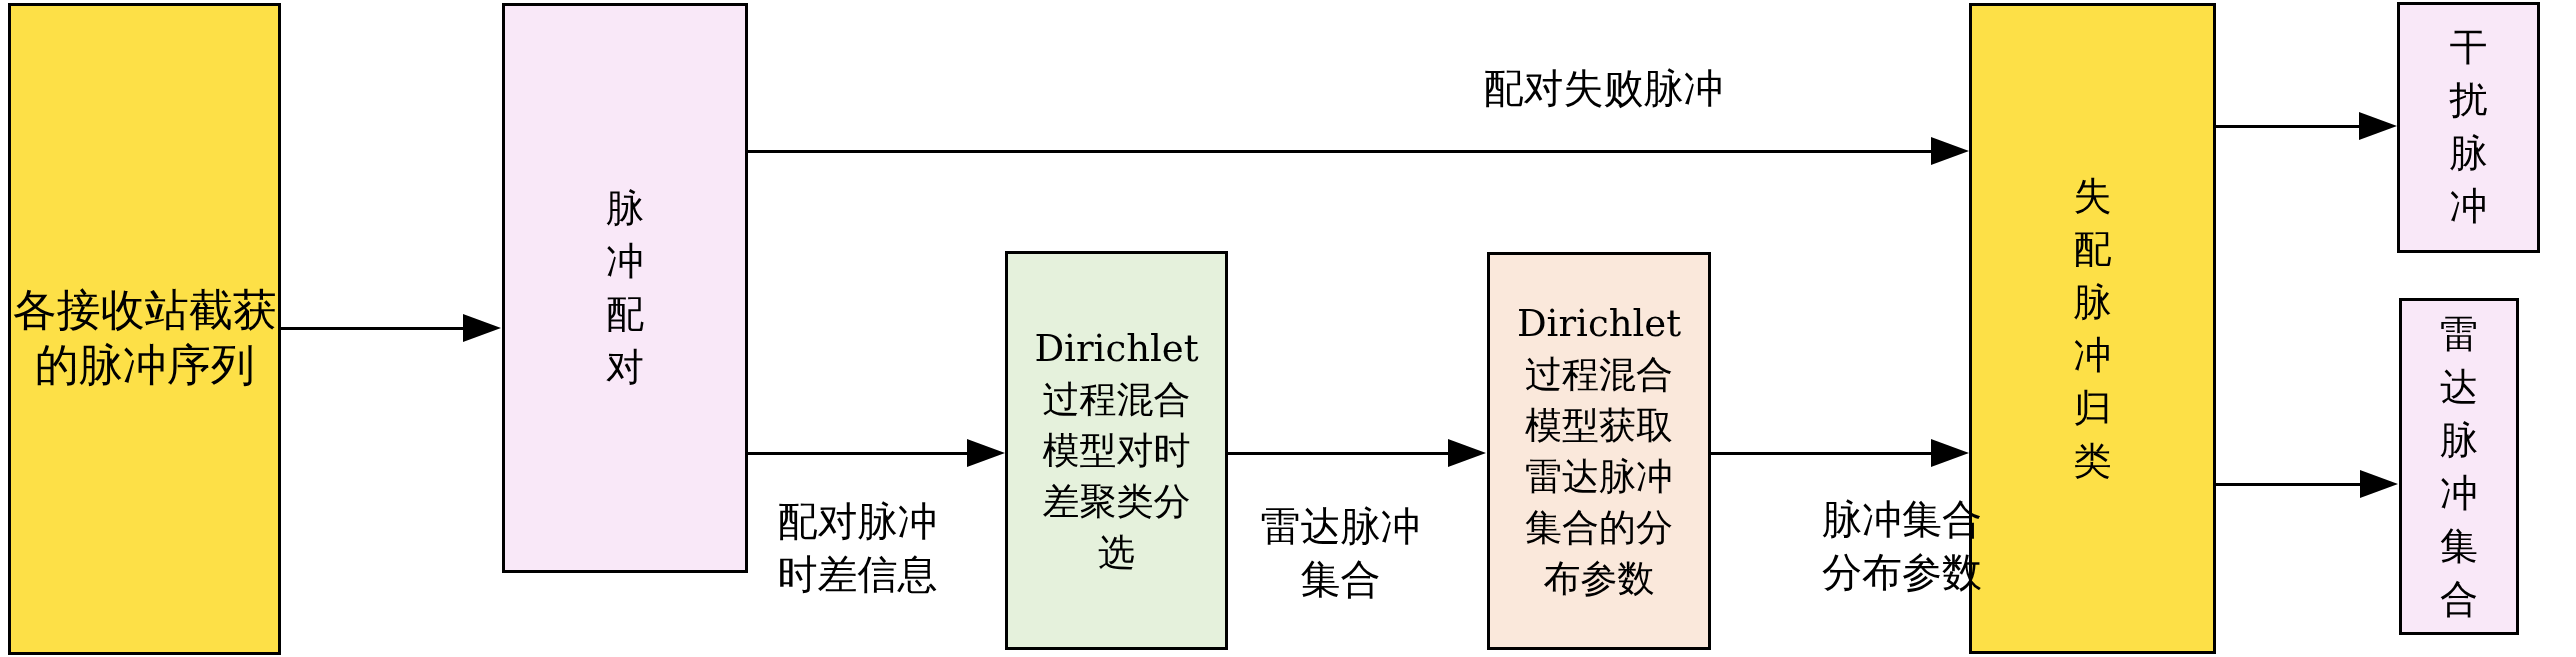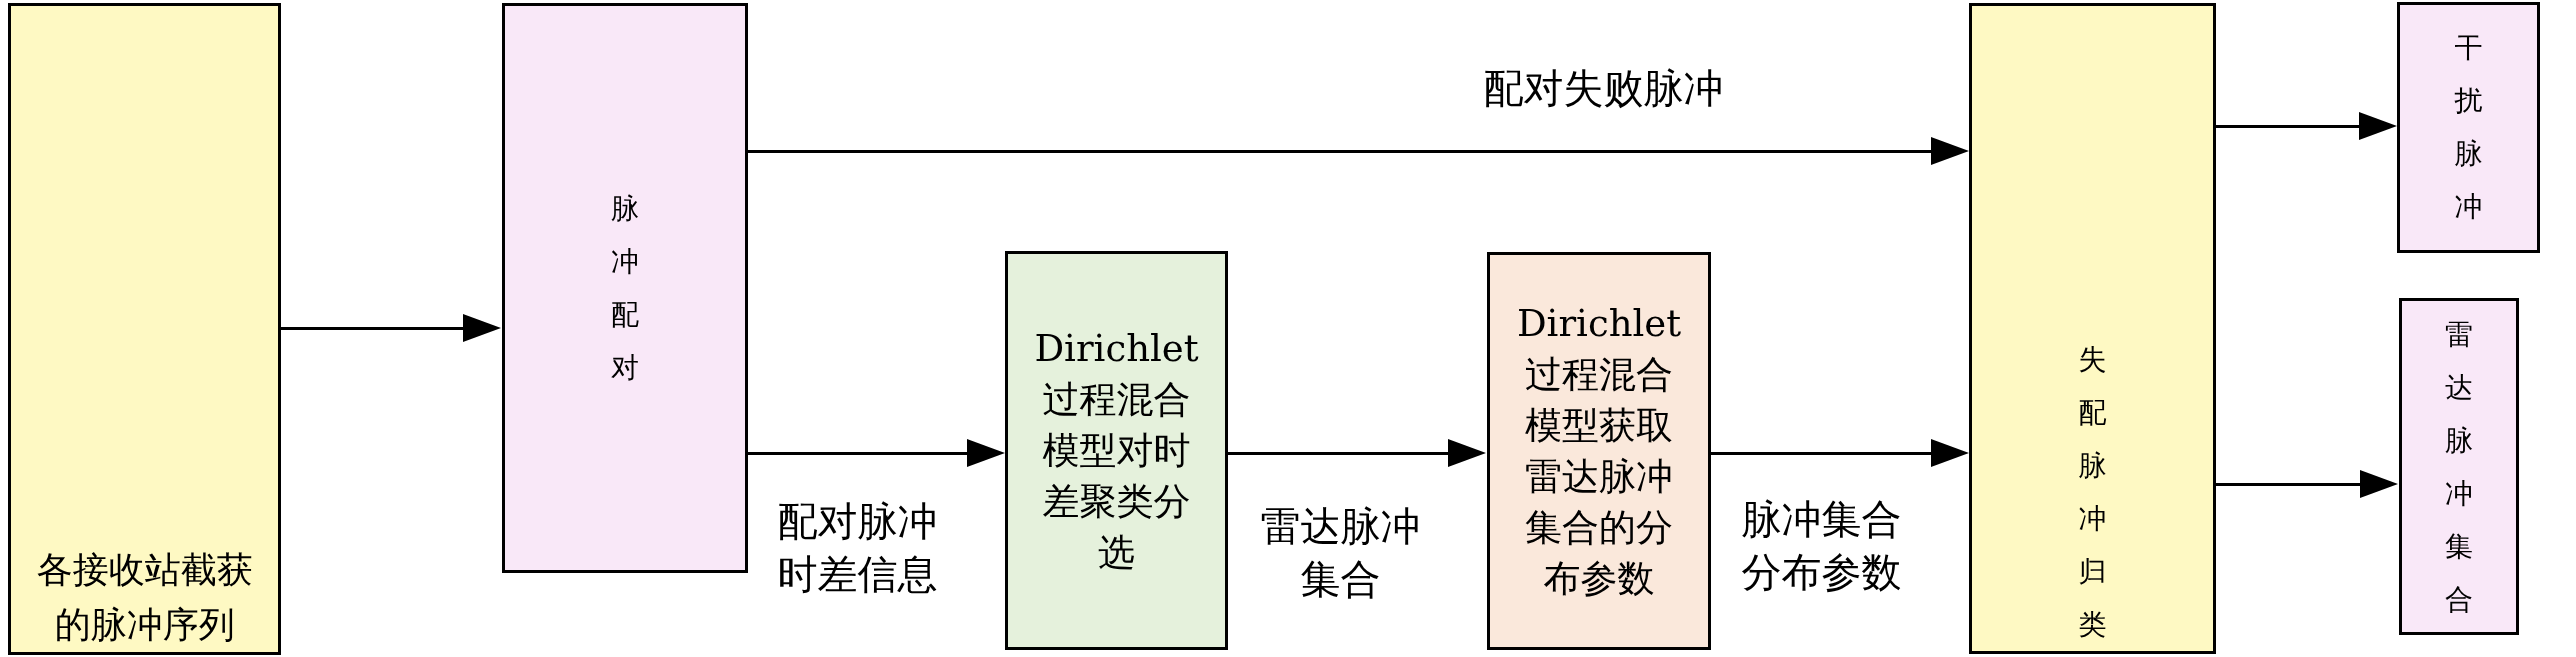--- a/index.html
+++ b/index.html
@@ -13,39 +13,39 @@
   }
   .node{
     position:absolute;
     box-sizing:border-box;
     border:3.2px solid #000000;
     display:flex;
     align-items:center;
     justify-content:center;
     text-align:center;
   }
-  .fill-blue {background:#fef9c3;align-items:flex-end;}
+  .fill-blue {background:#fde047;}
   .fill-pink {background:#f9e8f8;}
   .fill-green{background:#e5f1dc;}
   .fill-peach{background:#fae8db;}
   .htext{
     white-space:pre-line;
-    font-size:36px;
+    font-size:44px;
     line-height:55px;
     margin-top:16px;
   }
   .ptext{ 
     white-space:pre-line;
     font-size:37px;
     line-height:51px;
   }
   .vtext{ 
     width:40px;
     word-break:break-all;
-    font-size:28px;
+    font-size:38px;
     line-height:53px;
     text-align:center;
   }
   .edge-label{
     position:absolute;
     text-align:center;
     white-space:pre-line;
     font-size:40px;
     line-height:53px;
   }
@@ -141,17 +141,17 @@
   </div>
 
   <div class="edge-label" style="left:697px;top:495px;width:321px;">配对脉冲
 时差信息</div>
 
   <div class="edge-label" style="left:1411px;top:62px;width:385px;">配对失败脉冲</div>
 
   <div class="edge-label" style="left:1180px;top:500px;width:321px;">雷达脉冲
 集合</div>
 
-  <div class="edge-label" style="left:1661px;top:493px;width:321px;">脉冲集合
+  <div class="edge-label" style="left:1661px;top:493px;width:321px;text-align:right;">脉冲集合
 分布参数</div>
 
 </div>
 
 
 </body></html>

